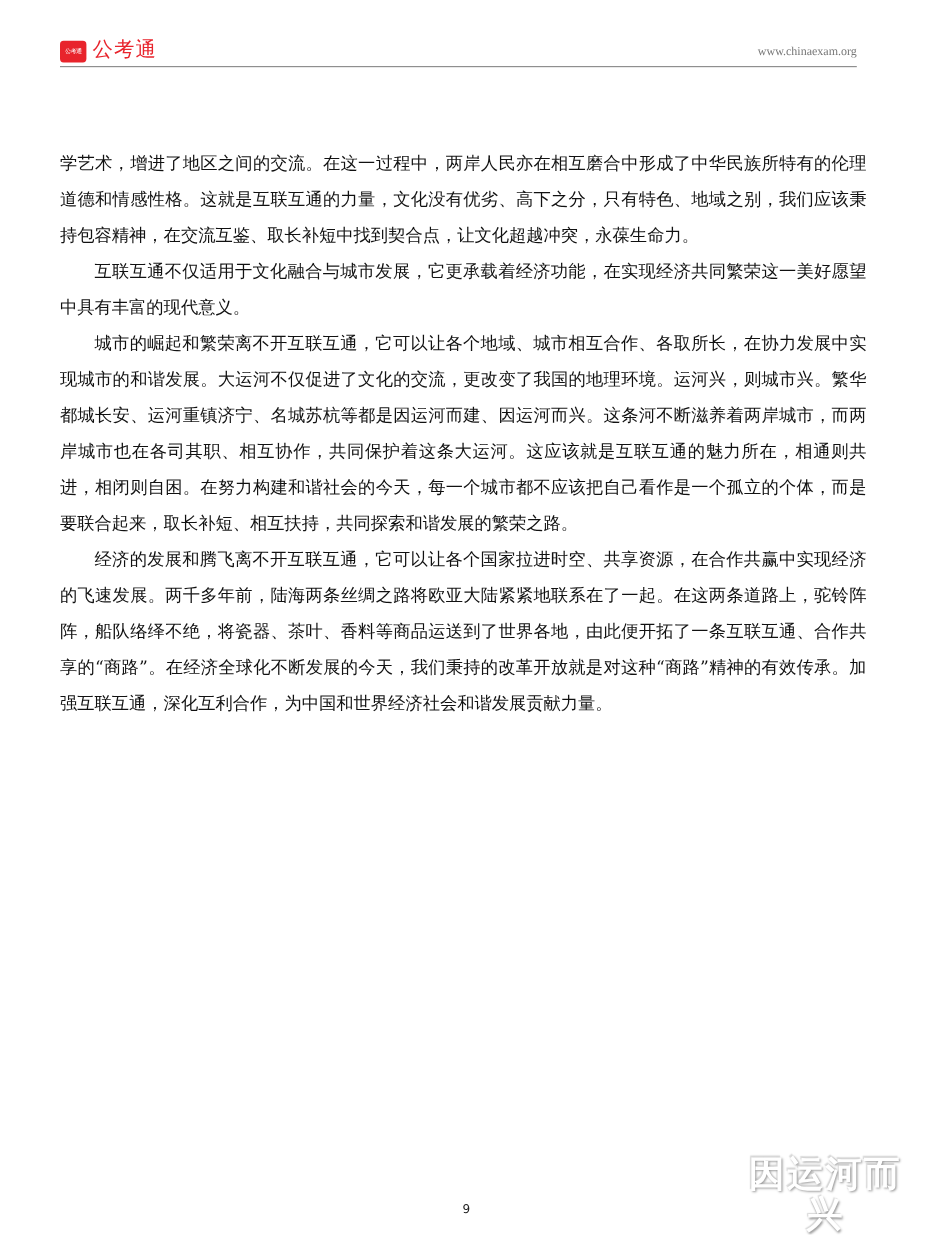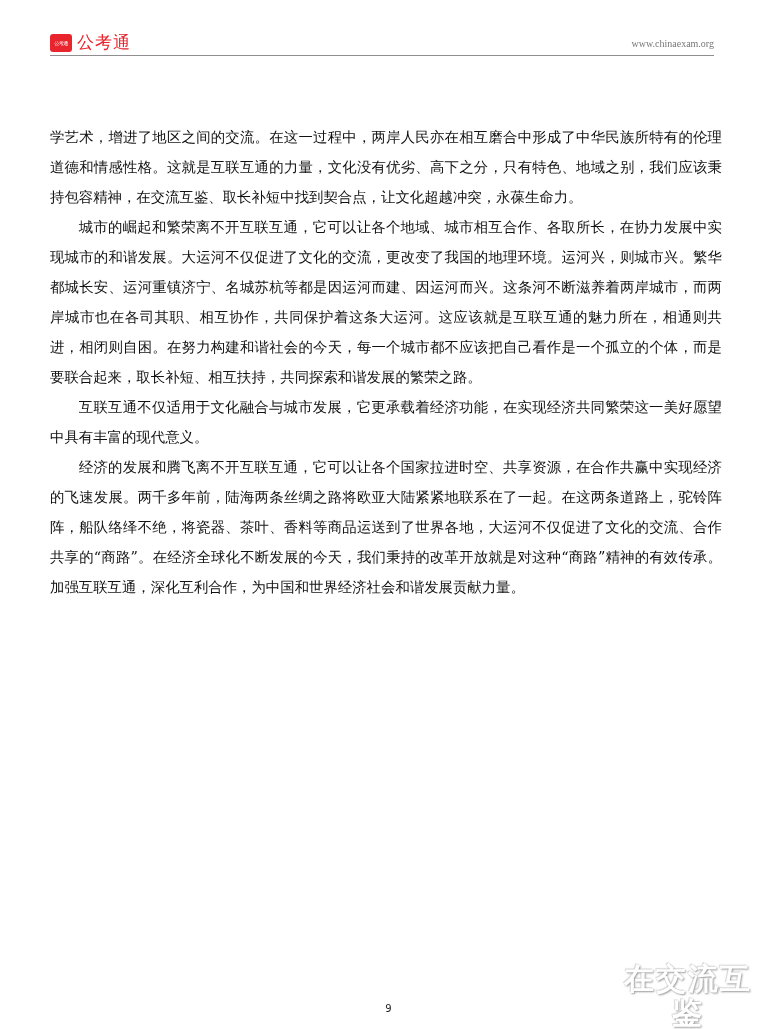--- a/index.html
+++ b/index.html
@@ -125,23 +125,23 @@
   <div class="logo">
     <div class="logo-badge">公考通</div>
     <div class="logo-text">公考通</div>
   </div>
   <div class="site-url">www.chinaexam.org</div>
 </div>
 <div class="header-rule"></div>
 
 <div class="content">
   <p class="para">学艺术，增进了地区之间的交流。在这一过程中，两岸人民亦在相互磨合中形成了中华民族所特有的伦理道德和情感性格。这就是互联互通的力量，文化没有优劣、高下之分，只有特色、地域之别，我们应该秉持包容精神，在交流互鉴、取长补短中找到契合点，让文化超越冲突，永葆生命力。</p>
+  <p class="para indent">互联互通不仅适用于文化融合与城市发展，它更承载着经济功能，在实现经济共同繁荣这一美好愿望中具有丰富的现代意义。</p>
   <p class="para indent">城市的崛起和繁荣离不开互联互通，它可以让各个地域、城市相互合作、各取所长，在协力发展中实现城市的和谐发展。大运河不仅促进了文化的交流，更改变了我国的地理环境。运河兴，则城市兴。繁华都城长安、运河重镇济宁、名城苏杭等都是因运河而建、因运河而兴。这条河不断滋养着两岸城市，而两岸城市也在各司其职、相互协作，共同保护着这条大运河。这应该就是互联互通的魅力所在，相通则共进，相闭则自困。在努力构建和谐社会的今天，每一个城市都不应该把自己看作是一个孤立的个体，而是要联合起来，取长补短、相互扶持，共同探索和谐发展的繁荣之路。</p>
-  <p class="para indent">互联互通不仅适用于文化融合与城市发展，它更承载着经济功能，在实现经济共同繁荣这一美好愿望中具有丰富的现代意义。</p>
-  <p class="para indent">经济的发展和腾飞离不开互联互通，它可以让各个国家拉进时空、共享资源，在合作共赢中实现经济的飞速发展。两千多年前，陆海两条丝绸之路将欧亚大陆紧紧地联系在了一起。在这两条道路上，驼铃阵阵，船队络绎不绝，将瓷器、茶叶、香料等商品运送到了世界各地，大运河不仅促进了文化的交流、合作共享的“商路”。在经济全球化不断发展的今天，我们秉持的改革开放就是对这种“商路”精神的有效传承。加强互联互通，深化互利合作，为中国和世界经济社会和谐发展贡献力量。</p>
+  <p class="para indent">经济的发展和腾飞离不开互联互通，它可以让各个国家拉进时空、共享资源，在合作共赢中实现经济的飞速发展。两千多年前，陆海两条丝绸之路将欧亚大陆紧紧地联系在了一起。在这两条道路上，驼铃阵阵，船队络绎不绝，将瓷器、茶叶、香料等商品运送到了世界各地，由此便开拓了一条互联互通、合作共享的“商路”。在经济全球化不断发展的今天，我们秉持的改革开放就是对这种“商路”精神的有效传承。加强互联互通，深化互利合作，为中国和世界经济社会和谐发展贡献力量。</p>
 </div>
 
 <div class="page-number">9</div>
 
 <div class="watermark">
-  <div class="watermark-title">在交流互鉴</div>
+  <div class="watermark-title">因运河而兴</div>
   <div class="watermark-url">bbs.liuxue86.com</div>
 </div>
 
 </body></html>

